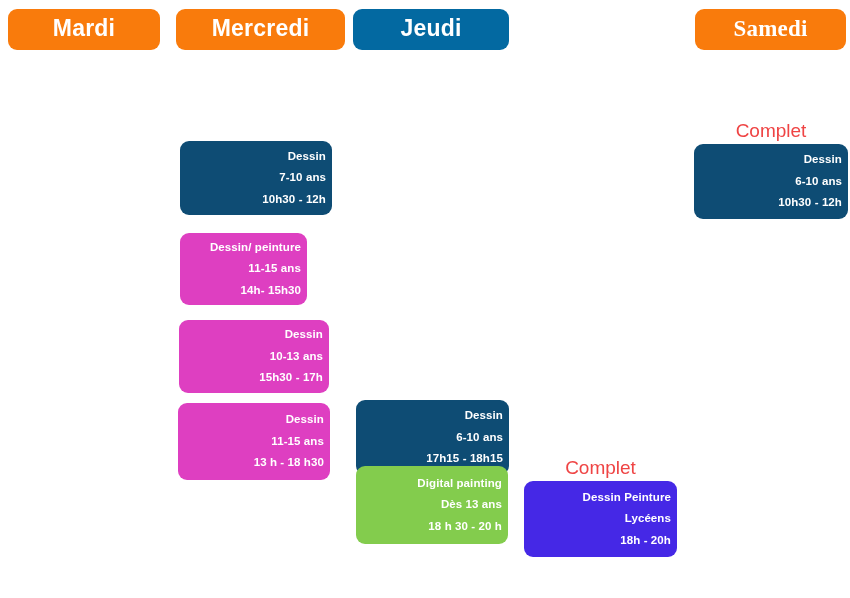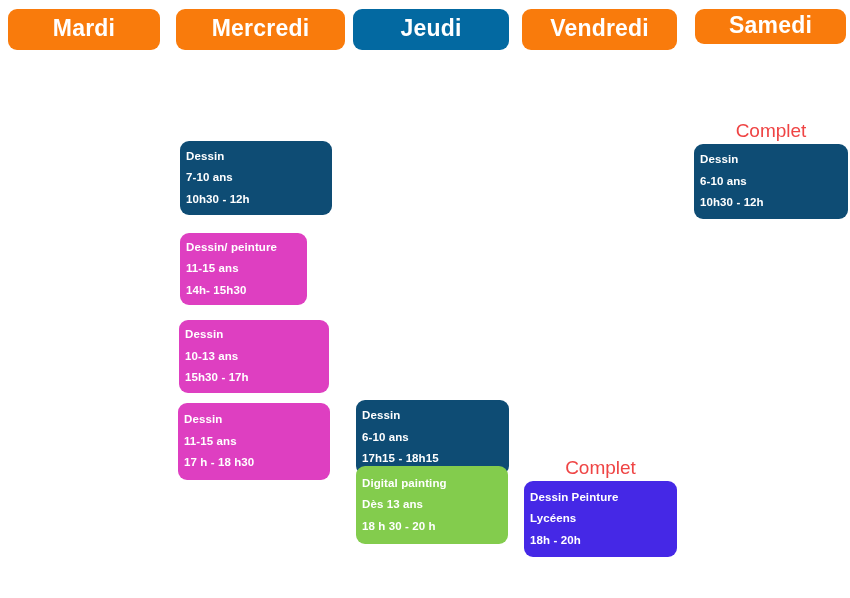--- a/index.html
+++ b/index.html
@@ -38,21 +38,21 @@
   }
 
   
   .card {
     position: absolute;
     box-sizing: border-box;
     border-radius: 9px;
     color: #ffffff;
     display: flex;
     flex-direction: column;
-    align-items: flex-start;
+    align-items: flex-end;
     justify-content: center;
     text-align: center;
     padding: 6px 6px;
   }
   .card-line {
     font-size: 11.5px;
     font-weight: bold;
     line-height: 1;
     white-space: nowrap;
     letter-spacing: 0.1px;
@@ -76,43 +76,42 @@
     font-family: "Liberation Sans", sans-serif;
   }
 </style>
 </head>
 <body>
 
 <div id="schedule-root">
     <div class="day-header" style="left: 8px; top: 9px; width: 152px; height: 41px; background: rgb(249, 123, 12);">Mardi</div>
     <div class="day-header" style="left: 176px; top: 9px; width: 169px; height: 41px; background: rgb(249, 123, 12);">Mercredi</div>
     <div class="day-header" style="left: 353px; top: 9px; width: 156px; height: 41px; background: #0369a1;">Jeudi</div>
-    <div class="day-header" style="left: 522px; top: 9px; width: 155px; height: 41px; background: rgb(249, 123, 12);">Vendredi</div>
-    <div class="day-header" style="left: 695px; top: 9px; width: 151px; height: 35px; background: rgb(249, 123, 12);">Samedi</div>
+    <div class="day-header" style="left: 695px; top: 9px; width: 151px; height: 41px; background: rgb(249, 123, 12); font-family: Liberation Serif, serif;">Samedi</div>
     <div class="complet-label" style="left: 524px; top: 458px; width: 153px;">Complet</div>
     <div class="complet-label" style="left: 694px; top: 121px; width: 154px;">Complet</div>
     <div class="card" style="left: 180px; top: 141px; width: 152px; height: 74px; background: rgb(14, 76, 116);">
       <div class="card-line title">Dessin</div>
       <div class="card-line age">7-10 ans</div>
       <div class="card-line time">10h30 - 12h</div>
     </div>
     <div class="card" style="left: 180px; top: 233px; width: 127px; height: 72px; background: rgb(222, 63, 193);">
       <div class="card-line title">Dessin/ peinture</div>
       <div class="card-line age">11-15 ans</div>
       <div class="card-line time">14h- 15h30</div>
     </div>
     <div class="card" style="left: 179px; top: 320px; width: 150px; height: 73px; background: rgb(222, 63, 193);">
       <div class="card-line title">Dessin</div>
       <div class="card-line age">10-13 ans</div>
       <div class="card-line time">15h30 - 17h</div>
     </div>
     <div class="card" style="left: 178px; top: 403px; width: 152px; height: 77px; background: rgb(222, 63, 193);">
       <div class="card-line title">Dessin</div>
       <div class="card-line age">11-15 ans</div>
-      <div class="card-line time">17 h - 18 h30</div>
+      <div class="card-line time">13 h - 18 h30</div>
     </div>
     <div class="card" style="left: 356px; top: 400px; width: 153px; height: 75px; background: rgb(14, 76, 116);">
       <div class="card-line title">Dessin</div>
       <div class="card-line age">6-10 ans</div>
       <div class="card-line time">17h15 - 18h15</div>
     </div>
     <div class="card" style="left: 356px; top: 466px; width: 152px; height: 78px; background: rgb(131, 204, 77);">
       <div class="card-line title">Digital painting</div>
       <div class="card-line age">Dès 13 ans</div>
       <div class="card-line time">18 h 30 - 20 h</div>

